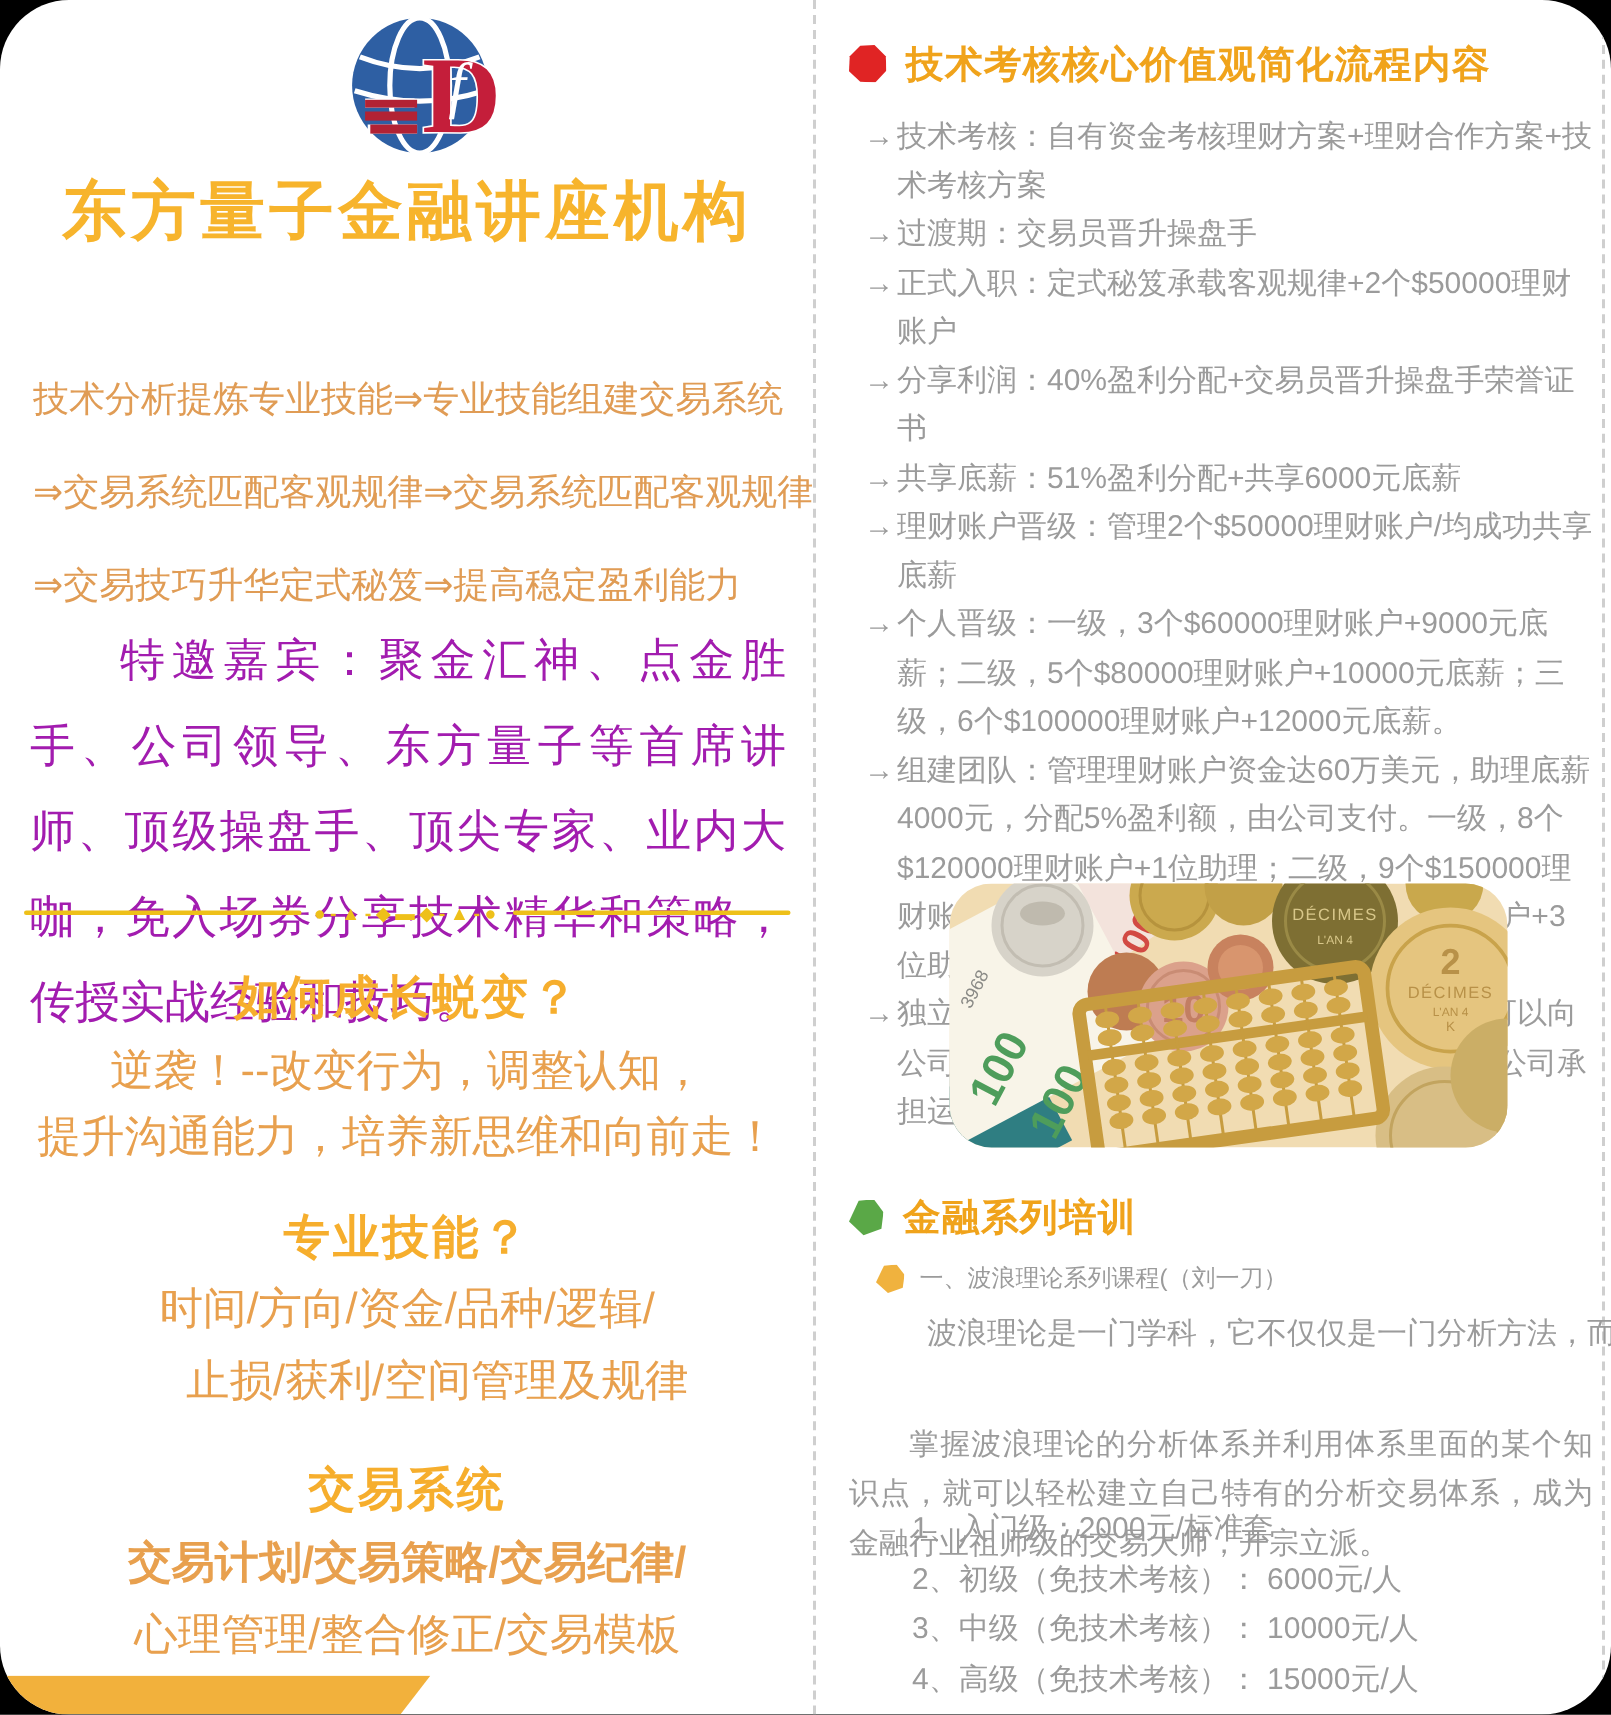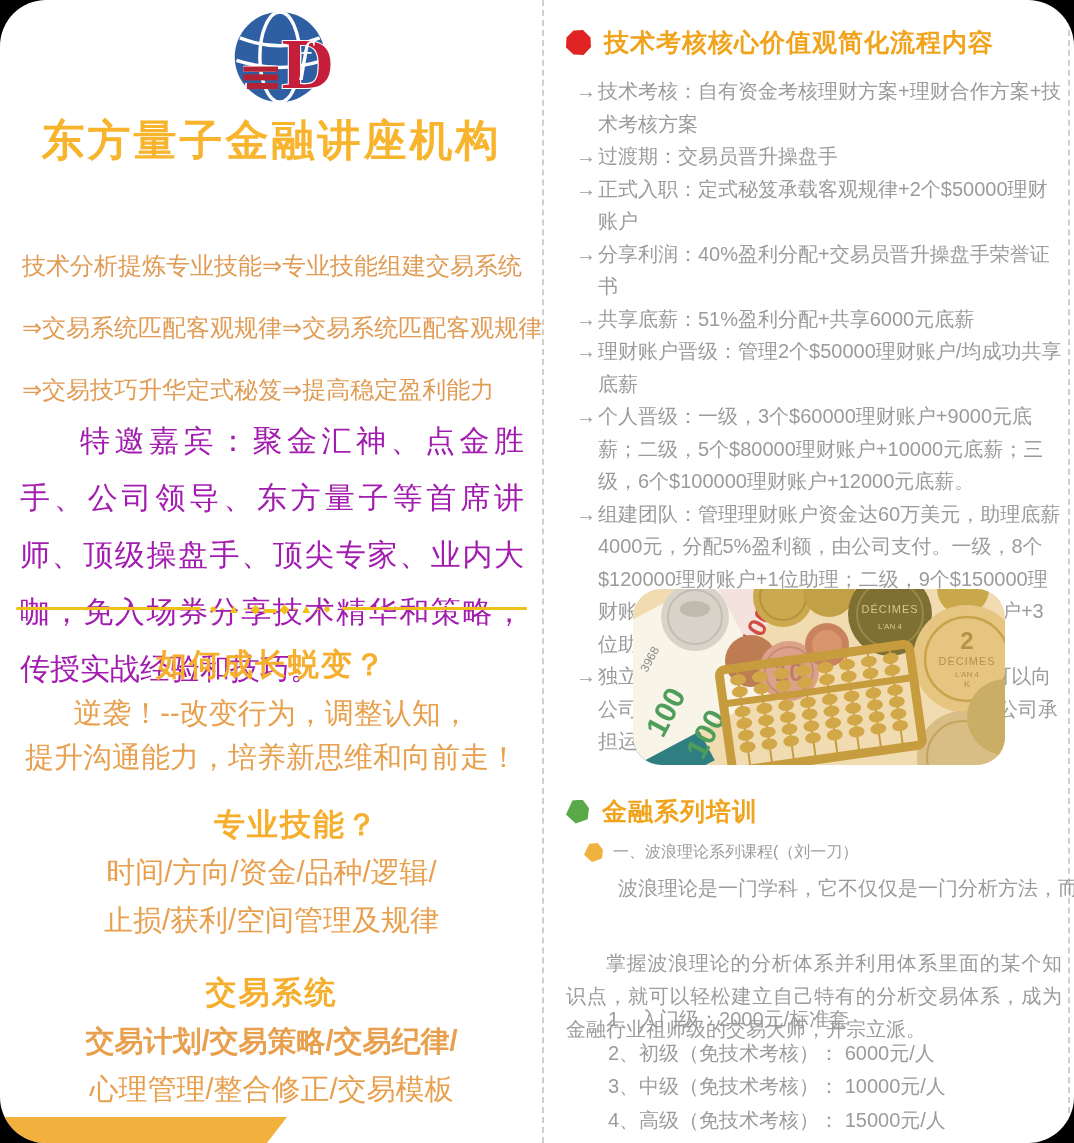--- a/index.html
+++ b/index.html
@@ -83,23 +83,23 @@
   <div class="abs l-div">
     <div class="bar"></div>
     <div class="orn">●-▲-◆▬◆-▲-●</div>
     <div class="bar"></div>
   </div>
 
   <div class="abs l-sec-h" style="top:644px;">如何成长蜕变？</div>
   <div class="abs l-sec-l" style="top:694px;">逆袭！--改变行为，调整认知，</div>
   <div class="abs l-sec-l" style="top:738px;">提升沟通能力，培养新思维和向前走！</div>
 
-  <div class="abs l-sec-h" style="top:804px;margin-left:25px;">专业技能？</div>
+  <div class="abs l-sec-h" style="top:804px;">专业技能？</div>
   <div class="abs l-sec-l" style="top:853px;">时间/方向/资金/品种/逻辑/</div>
-  <div class="abs l-sec-l" style="top:901px;">止损/获利/空间管理及规律</div>
+  <div class="abs l-sec-l" style="top:901px;padding-left:20px;">止损/获利/空间管理及规律</div>
 
   <div class="abs l-sec-h" style="top:972px;">交易系统</div>
   <div class="abs l-sec-l" style="top:1022px;font-weight:bold;">交易计划/交易策略/交易纪律/</div>
   <div class="abs l-sec-l" style="top:1070px;">心理管理/整合修正/交易模板</div>
 
   <div class="abs banner"></div>
 
   <div class="abs r-head" style="top:26px;left:566px;">
     <div class="icon-oct"></div>
     <div class="txt">技术考核核心价值观简化流程内容</div>

